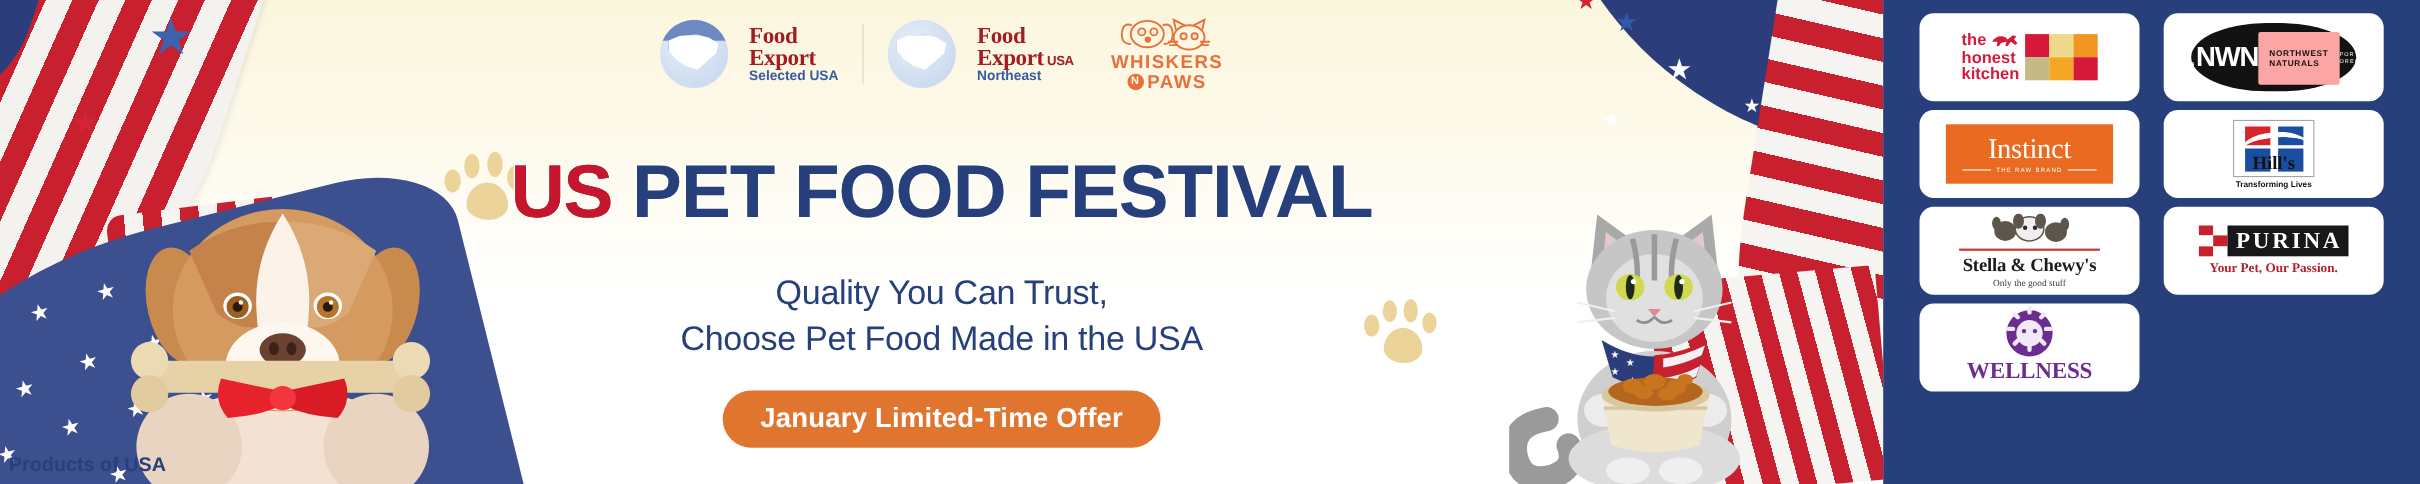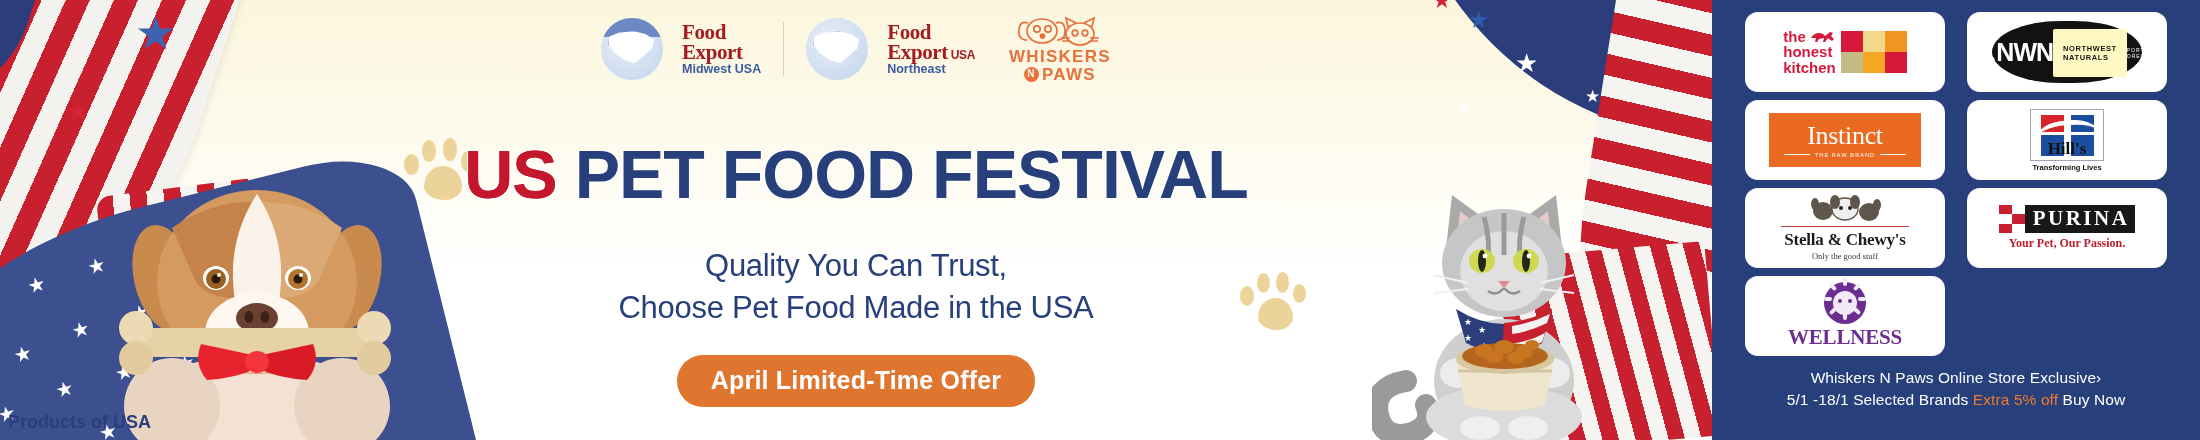--- a/index.html
+++ b/index.html
@@ -265,21 +265,21 @@
   
   .nwn {
     width: 150px; height: 62px; background: #141210;
     border-radius: 50% / 55%;
     display: flex; flex-direction: row; align-items: center; justify-content: center;
     color: #ffffff; position: relative;
   }
   .nwn .top { font-size: 7px; letter-spacing: 1.6px; font-weight: 700; }
   .nwn .mid { font-size: 25px; font-weight: 700; letter-spacing: -1px; line-height: 1; }
   .nwn .ribbon {
-    background: #fef9c3; color: #141210; font-size: 7.5px; font-weight: 700;
+    background: #fca5a5; color: #141210; font-size: 7.5px; font-weight: 700;
     letter-spacing: 0.6px; padding: 15px 10px; margin-top: 1px; border-radius: 2px;
   }
   .nwn .sub { font-size: 5px; letter-spacing: 1px; margin-top: 1px; }
 
   
   .primal-oval {
     width: 118px; height: 66px; border-radius: 50%;
     background: #f2efe2; position: relative;
     display: flex; align-items: center; justify-content: center;
   }
@@ -454,21 +454,21 @@
         <span class="fe-globe">
           <span class="north"></span>
           <span class="grayblob"></span>
           <span class="landmass"></span>
         </span>
         <span class="fe-text">
           <div class="l1">Food</div>
           <div class="l2">
               <span>Export</span>
             </div>
-          <div class="l3">Midwest USA</div>
+          <div class="l3">Selected USA</div>
         </span>
       </div>
 
       <span class="logo-div"></span>
 
       <div class="fe-logo">
         <span class="fe-globe">
           <span class="grayblob"></span>
           <span class="landmass"></span>
         </span>
@@ -512,21 +512,21 @@
         <span class="us">US</span><span class="rest"> PET FOOD FESTIVAL</span>
       </span>
     </div>
 
     <div class="subhead">
       <div>Quality You Can Trust,</div>
       <div>Choose Pet Food Made in the USA</div>
     </div>
 
     <div class="cta-wrap">
-      <button class="cta">April Limited-Time Offer</button>
+      <button class="cta">January Limited-Time Offer</button>
     </div>
 
     <div class="dog">
       <svg width="290" height="270" viewBox="0 0 290 270">
 
         <ellipse cx="145" cy="242" rx="118" ry="58" fill="#f3e2d4"></ellipse>
         <ellipse cx="60" cy="236" rx="48" ry="48" fill="#e9d3c1"></ellipse>
         <ellipse cx="230" cy="236" rx="48" ry="48" fill="#e9d3c1"></ellipse>
 
         <ellipse cx="52" cy="108" rx="30" ry="54" fill="#c98a4e" transform="rotate(-13 52 108)"></ellipse>
@@ -744,21 +744,15 @@
             <i class="ray" style="transform:translate(-50%,-50%) rotate(270deg) translateY(-21px)"></i>
             <i class="ray" style="transform:translate(-50%,-50%) rotate(315deg) translateY(-21px)"></i>
             <span class="face"></span>
           </div>
           <div class="wellness-name">WELLNESS</div>
         </div>
       </div>
 
     </div>
 
-    <div class="promo">
-      <div>Whiskers N Paws Online Store Exclusive›</div>
-      <div>
-        <span>5/1 -18/1 Selected Brands </span><span class="hl">Extra 5% off</span><span class="link"> Buy Now</span>
-      </div>
-    </div>
   </div>
 
 </div>
 
 </body></html>

